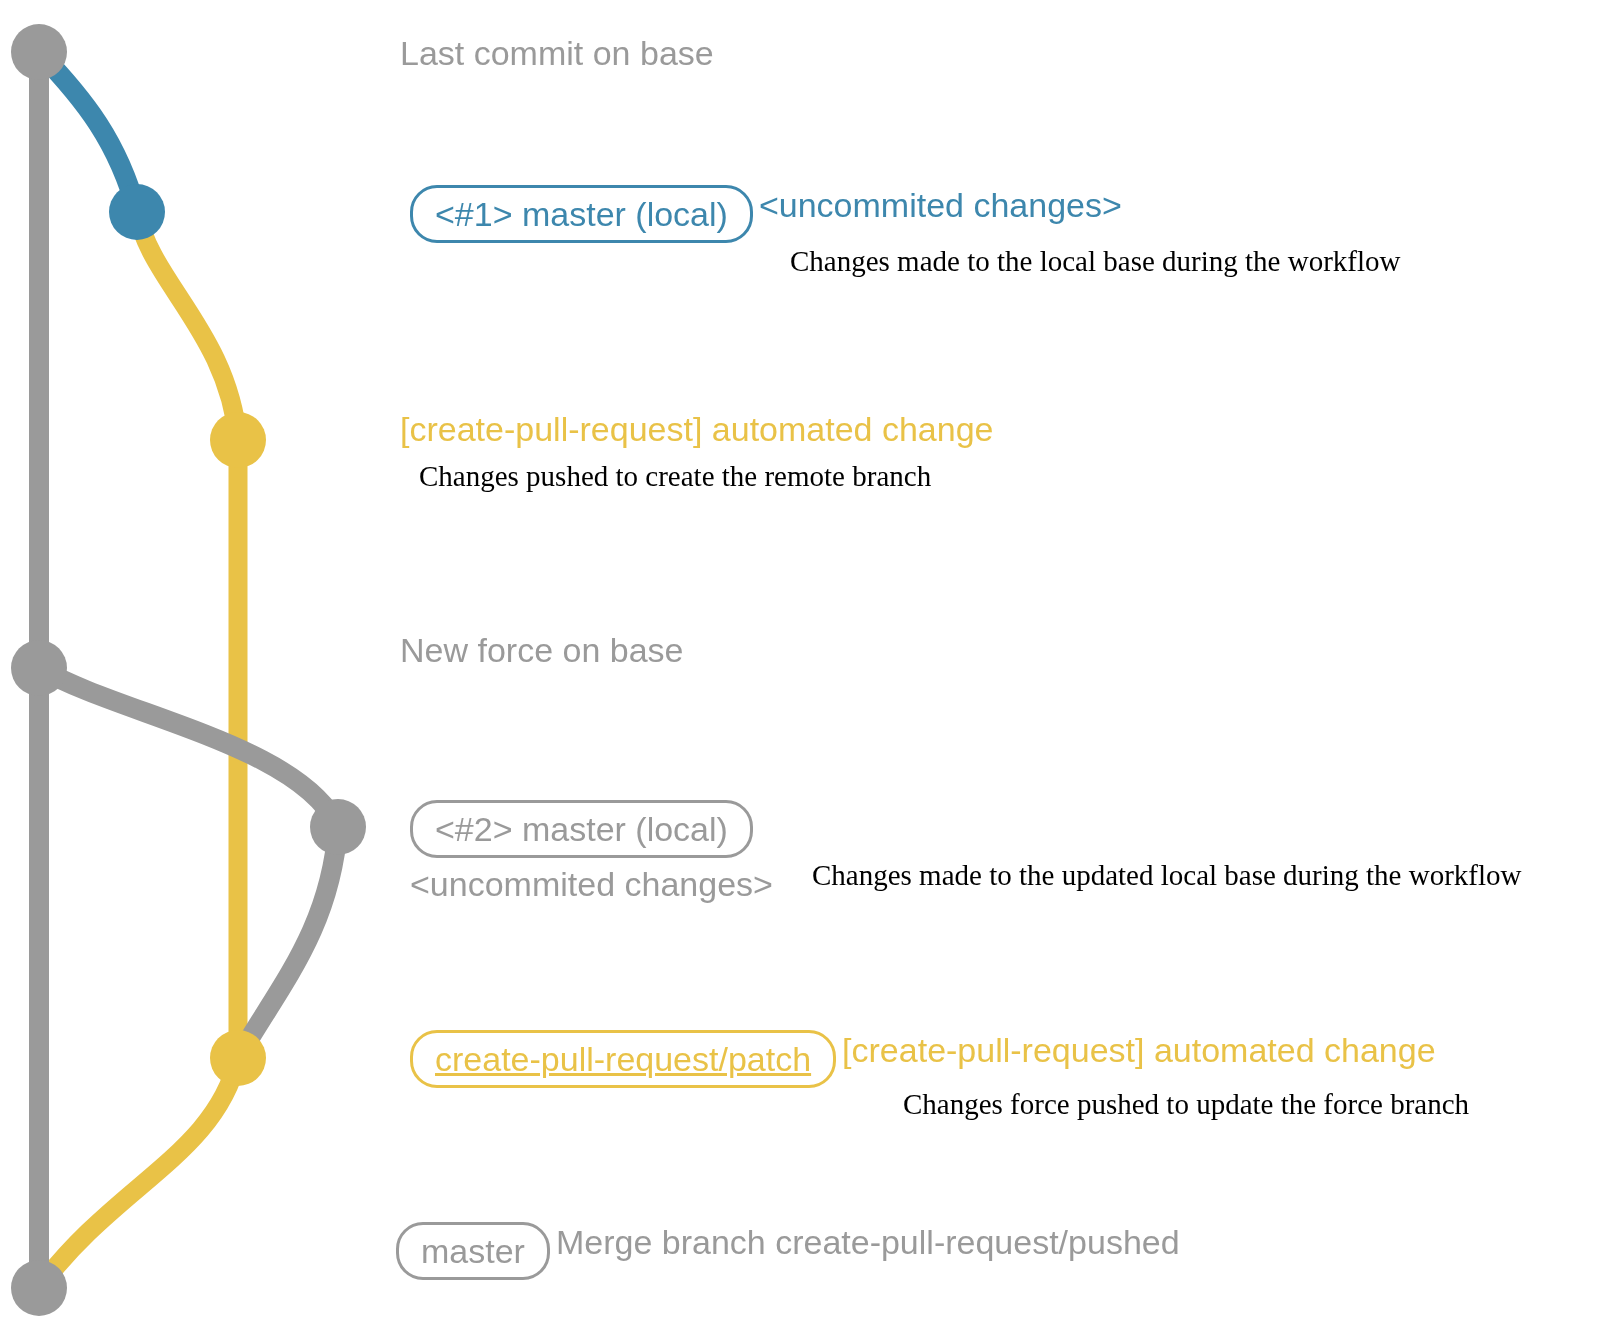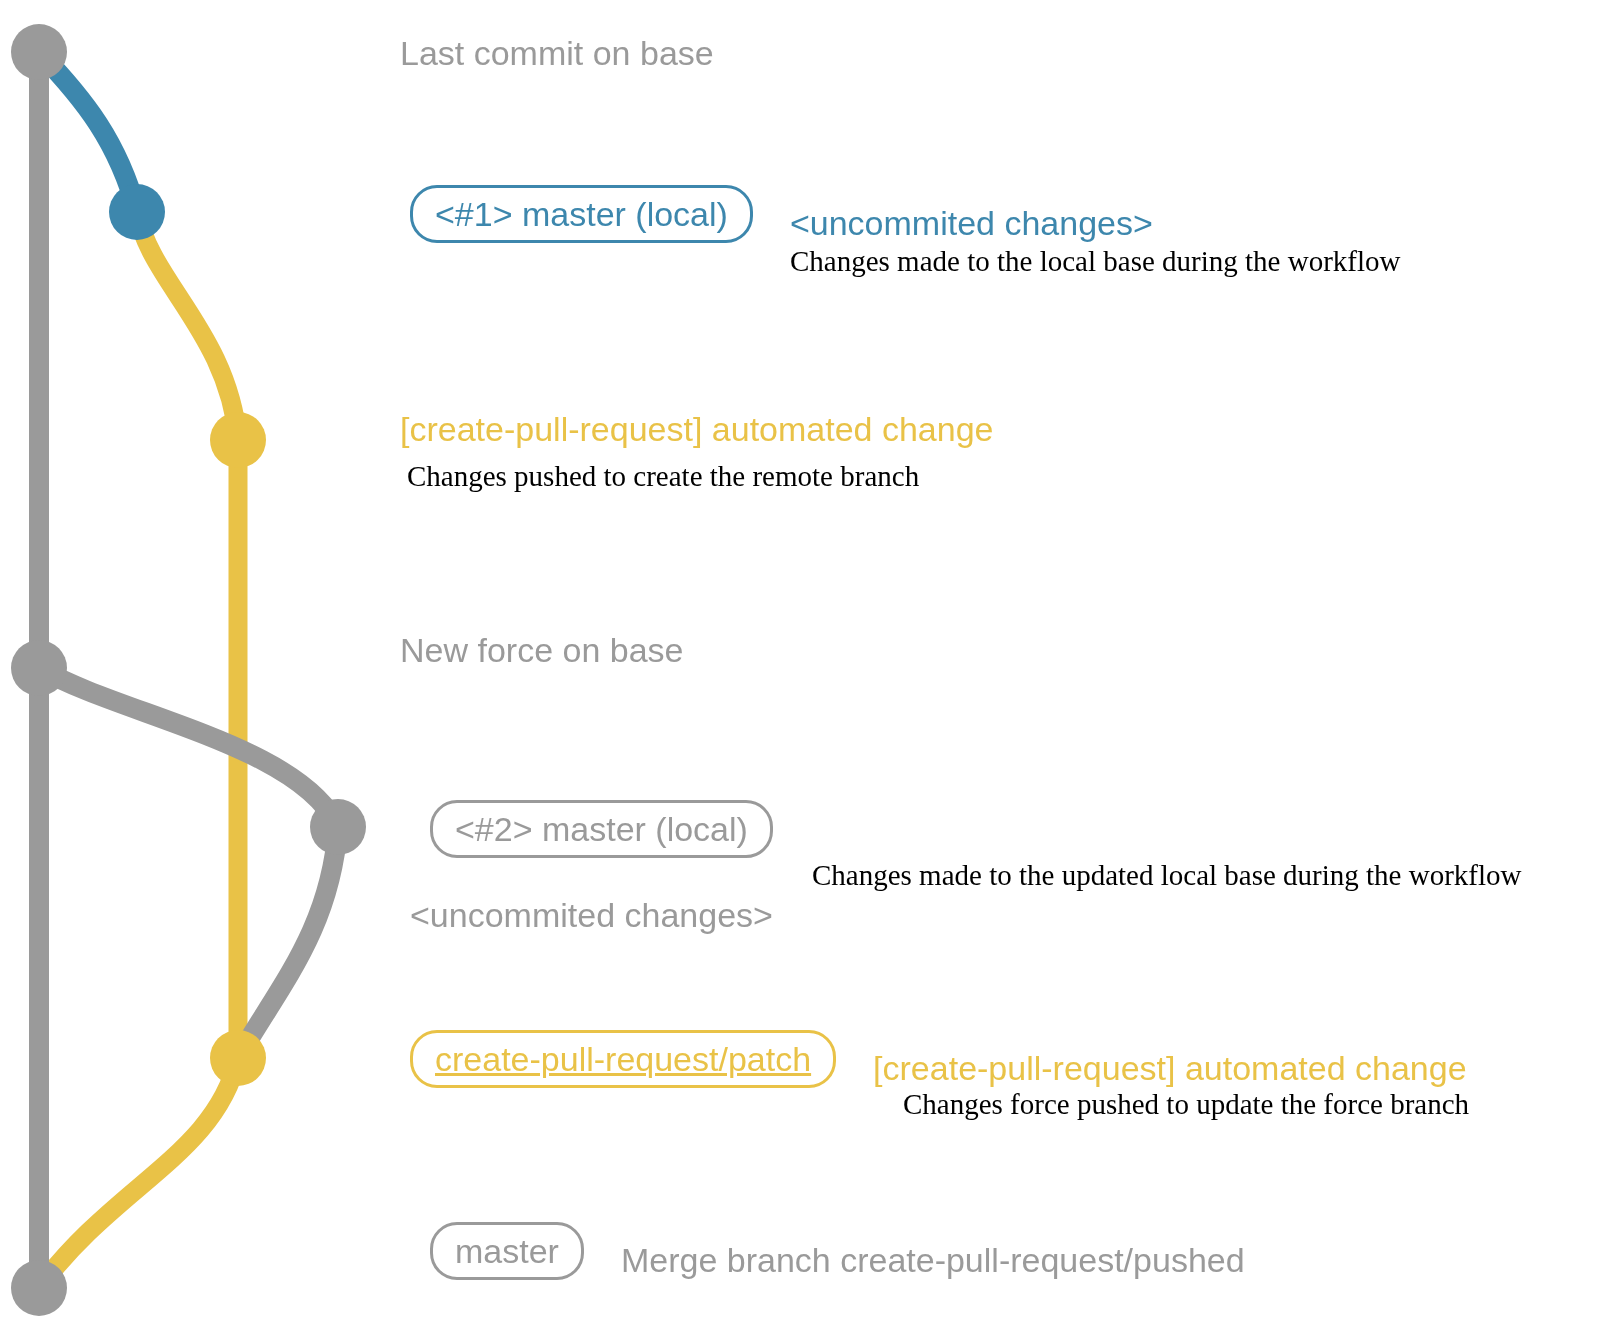--- a/index.html
+++ b/index.html
@@ -36,22 +36,22 @@
     font-family: "Liberation Serif", serif;
     font-size: 29px;
     line-height: 36px;
     color: var(--ink);
     white-space: nowrap;
     text-align: right;
   }
   .row {
     position: absolute;
     display: flex;
-    align-items: flex-end;
-    gap: 37px;
+    align-items: flex-start;
+    gap: 6px;
     white-space: nowrap;
   }
   .badge {
     display: inline-flex;
     align-items: center;
     box-sizing: border-box;
     height: 58px;
     padding: 0 22px;
     border: 3px solid;
     border-radius: 27px;
@@ -89,34 +89,34 @@
 
   <div class="abs label c-base" style="left:400px; top:33px;">Last commit on base</div>
 
   <div class="row" style="left:410px; top:185px;">
     <span class="badge b-local">&lt;#1&gt; master (local)</span>
     <span class="label c-local">&lt;uncommited changes&gt;</span>
   </div>
   <div class="serif" style="left:790px; top:243px;">Changes made to the local base during the workflow</div>
 
   <div class="abs label c-patch" style="left:400px; top:409px;">[create-pull-request] automated change</div>
-  <div class="serif" style="left:407px; top:458px;">Changes pushed to create the remote branch</div>
+  <div class="serif" style="left:419px; top:458px;">Changes pushed to create the remote branch</div>
 
   <div class="abs label c-base" style="left:400px; top:630px;">New force on base</div>
 
   <div class="row" style="left:410px; top:800px;flex-direction:column;">
     <span class="badge b-base">&lt;#2&gt; master (local)</span>
     <span class="label c-base">&lt;uncommited changes&gt;</span>
   </div>
   <div class="serif" style="left:812px; top:857px;">Changes made to the updated local base during the workflow</div>
 
   <div class="row" style="left:410px; top:1030px;">
     <span class="badge b-patch">create-pull-request/patch</span>
     <span class="label c-patch">[create-pull-request] automated change</span>
   </div>
   <div class="serif" style="left:903px; top:1086px;">Changes force pushed to update the force branch</div>
 
-  <div class="row" style="left:430px; top:1222px;">
+  <div class="row" style="left:396px; top:1222px;">
     <span class="badge b-base">master</span>
     <span class="label c-base">Merge branch create-pull-request/pushed</span>
   </div>
 
 </div>
 
 </body></html>

